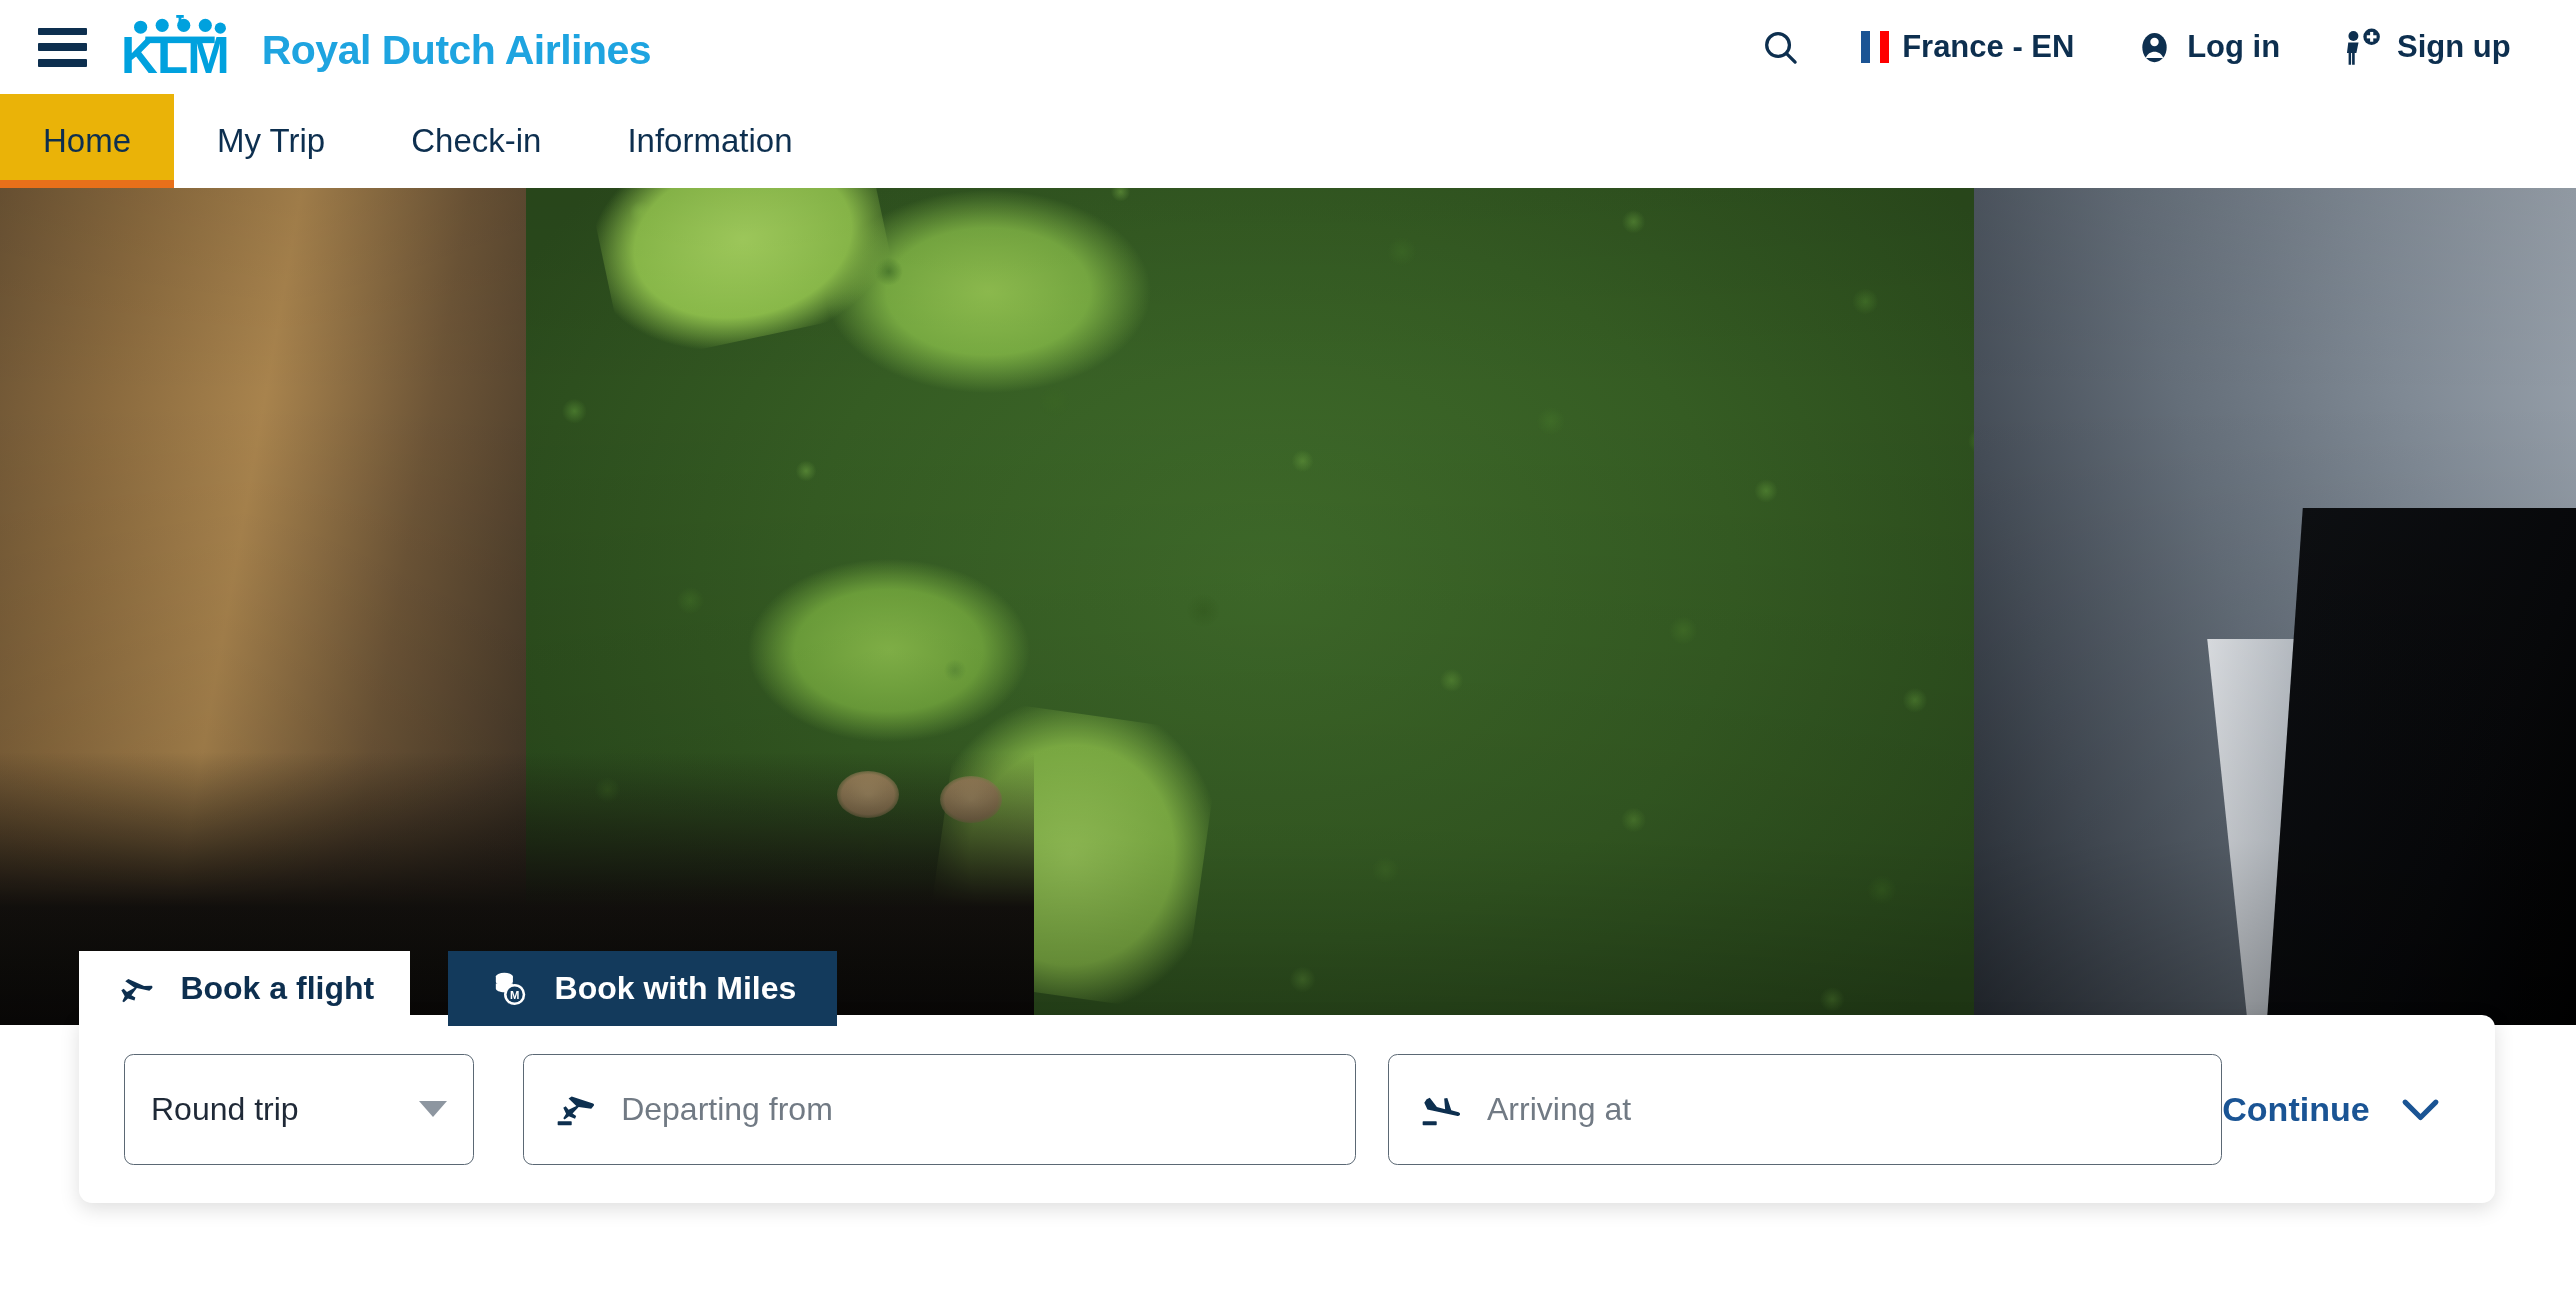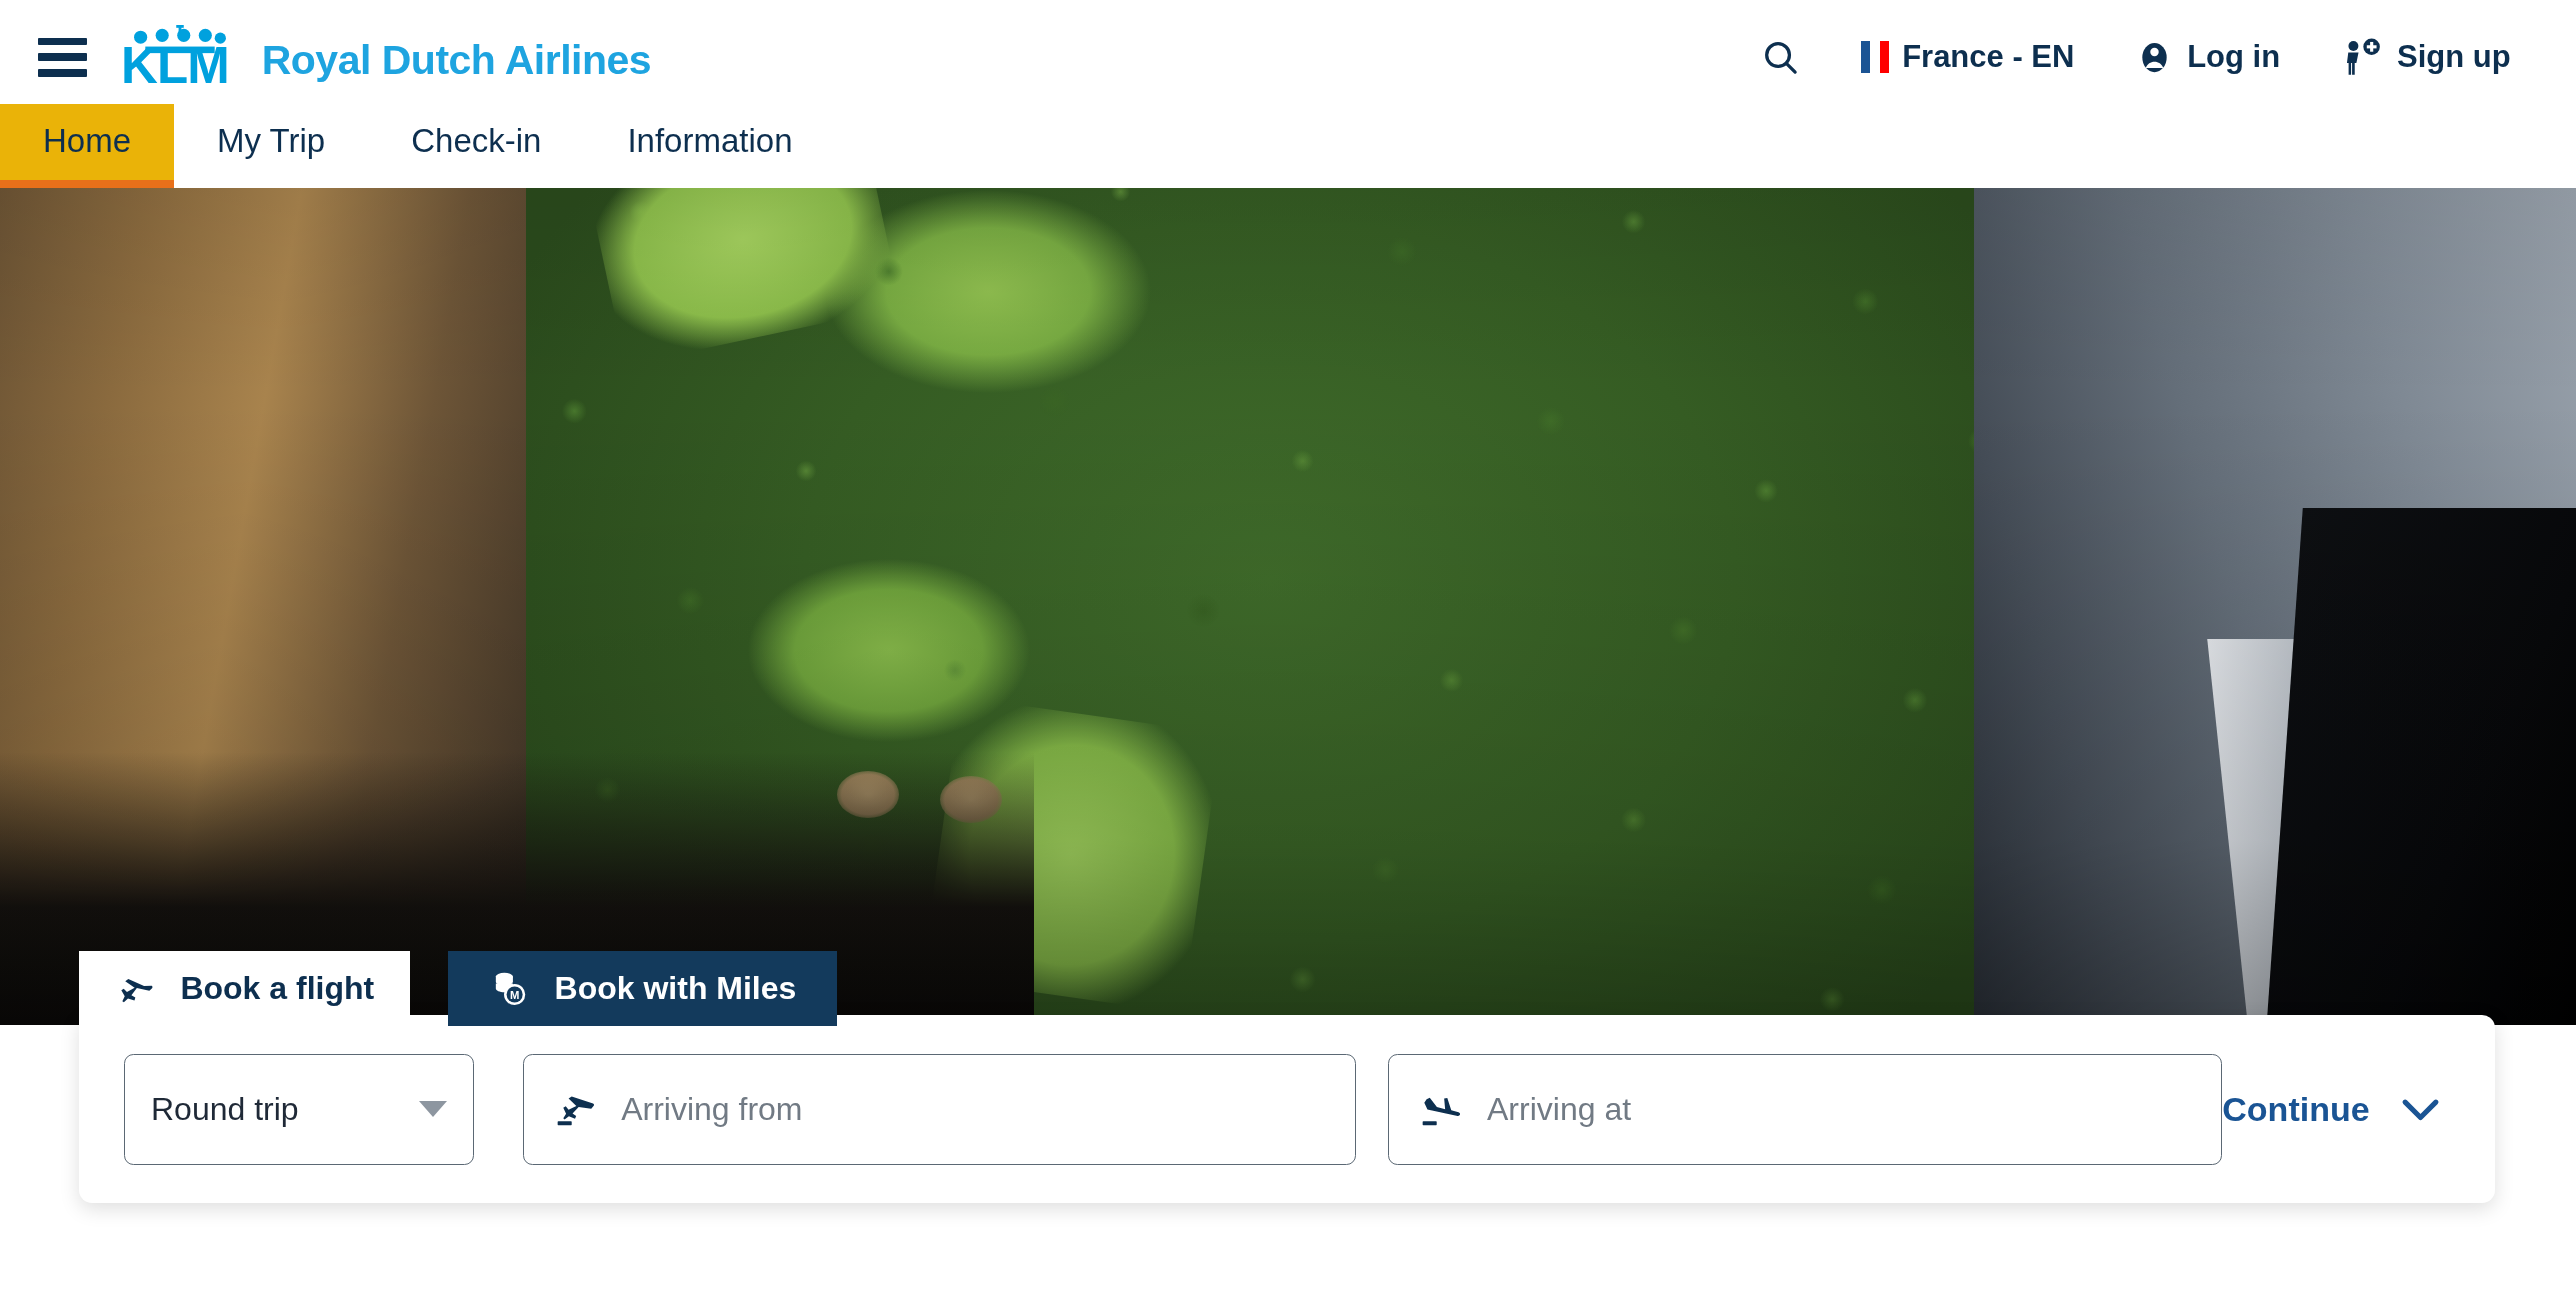--- a/index.html
+++ b/index.html
@@ -6,21 +6,21 @@
   html, body {
     width: 2576px; height: 1292px;
     font-family: "Liberation Sans", sans-serif;
     background: #ffffff;
     overflow: hidden;
   }
   .page { position: relative; width: 2576px; height: 1292px; background:#fff; }
 
   
   .header {
-    position: absolute; top:10px; left:0; width:2576px; height:94px;
+    position: absolute; top:0; left:0; width:2576px; height:94px;
     background:#ffffff; z-index: 40;
     display:flex; align-items:center;
   }
   .hamburger {
     width: 49px; height: 39px; margin-left: 38px;
     display:flex; flex-direction:column; justify-content:space-between;
     cursor:pointer;
   }
   .hamburger span { display:block; height:7.5px; background:#0d2f4f; border-radius:0.9px; }
 
@@ -341,21 +341,21 @@
       <div class="select-trip">
         <span>Round trip</span>
         <span class="caret"></span>
       </div>
 
       <div class="field dep">
         <svg width="43" height="38" viewBox="0 0 26 22">
           <path d="M22.4 7.6c.6.3.8 1 .4 1.5l-1.5 1.7-7.6-1 -3.7 3.9 2.2 1.6-.7 1.6-3.7-1.5-2.6 1.9-.8-.7 1.7-2.8-1.7-3.6 1.5-.8 1.7 2 4.7-2.2L7.6 4.6 9.5 3.5z" fill="#0d2f4f"></path>
           <rect x="1" y="18.4" width="8.5" height="2.4" rx="0.4" fill="#0d2f4f"></rect>
         </svg>
-        <span class="ph">Arriving from</span>
+        <span class="ph">Departing from</span>
       </div>
 
       <div class="field arr">
         <svg width="43" height="38" viewBox="0 0 26 22">
           <path d="M3.4 5.1 5.3 4.2l4.3 5.6 5 1.3 -0.6-6.4 1.9-.4 2.4 7.4 4.4 1.2c.7.2 1.1.9.9 1.5s-.9 1-1.5.8L3.9 11.3 2 7.2z" fill="#0d2f4f"></path>
           <rect x="1" y="18.4" width="8.5" height="2.4" rx="0.4" fill="#0d2f4f"></rect>
         </svg>
         <span class="ph">Arriving at</span>
       </div>
 

